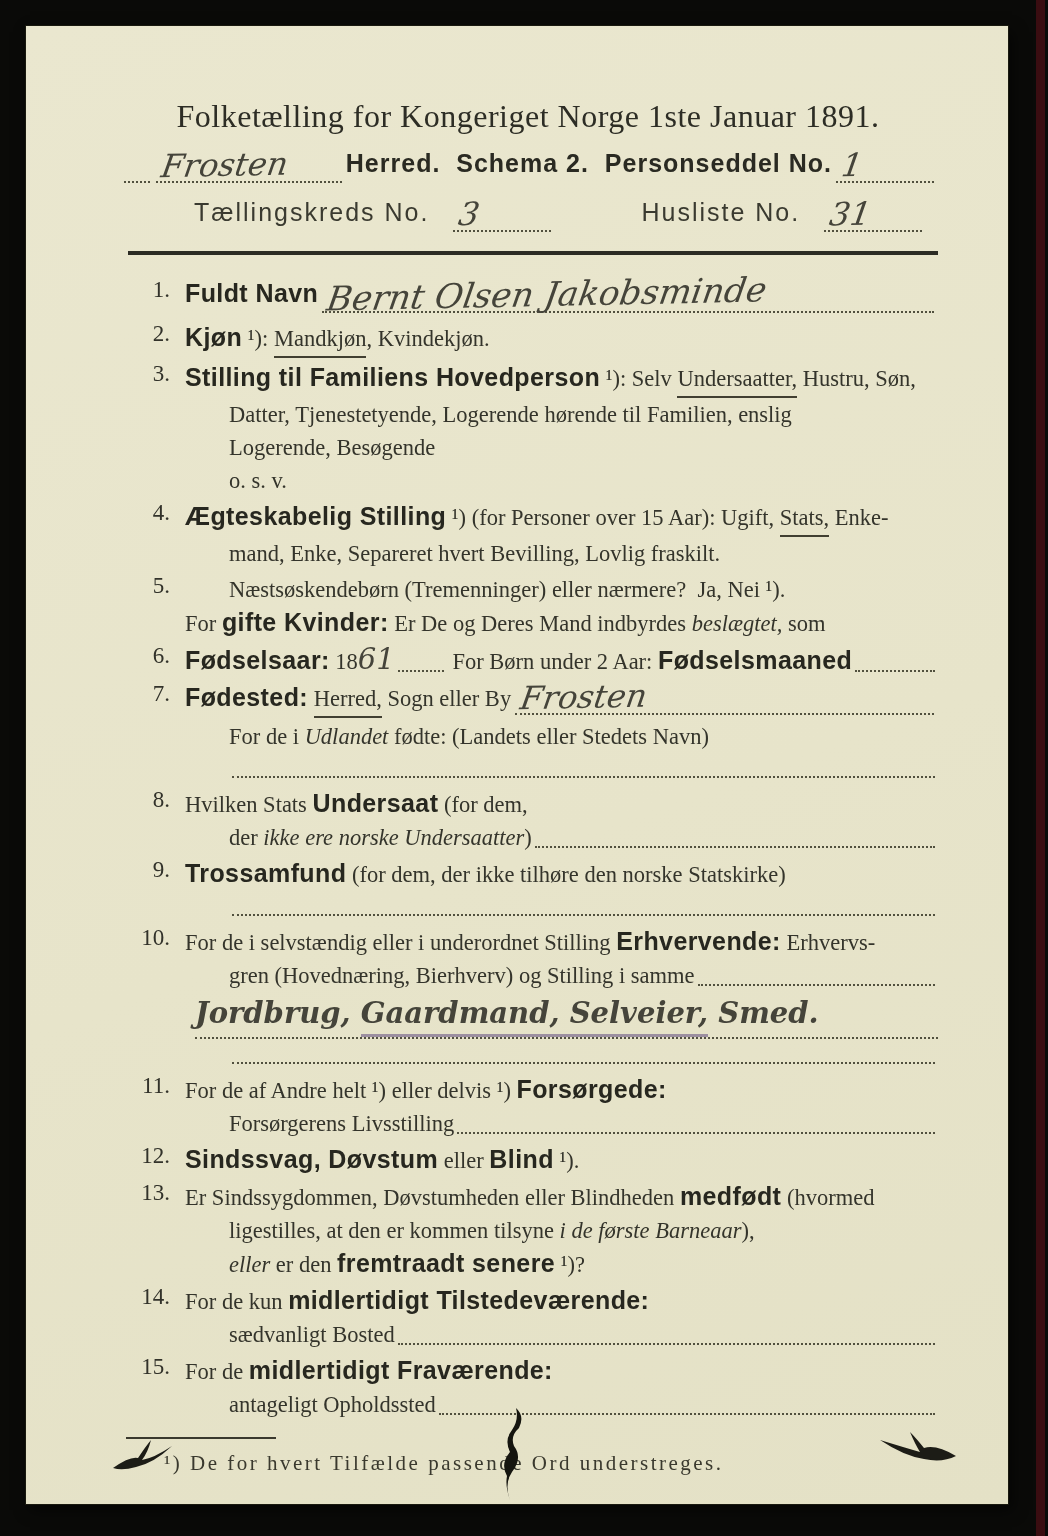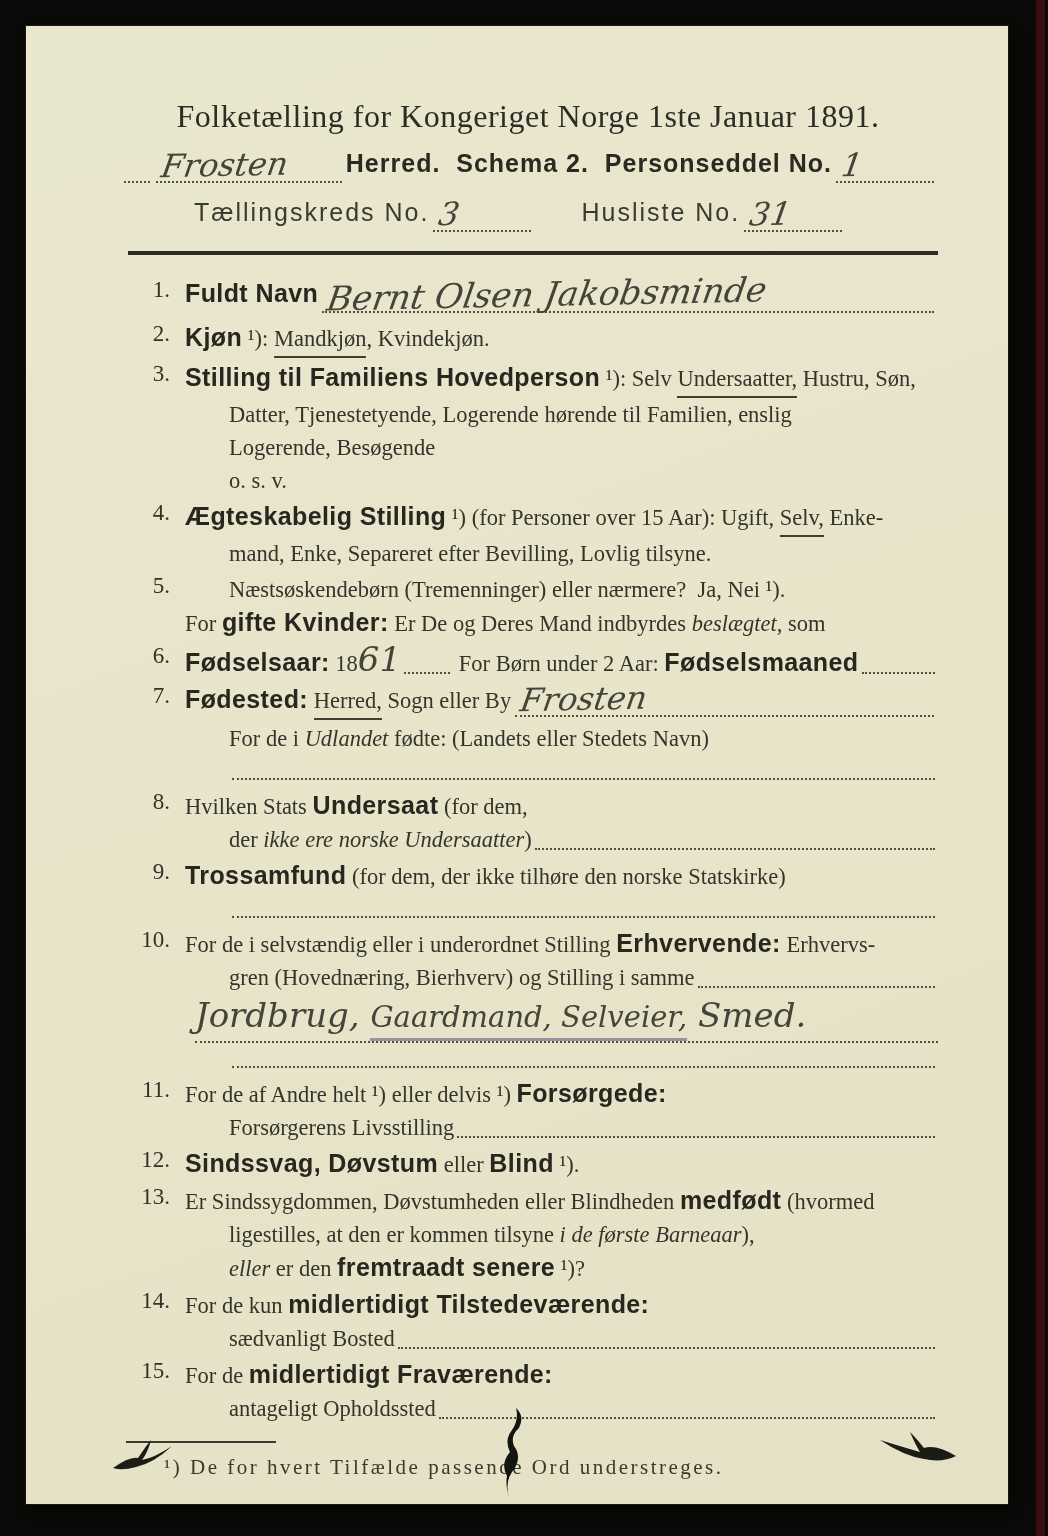--- a/index.html
+++ b/index.html
@@ -18,21 +18,21 @@
     color:#32322a;
     margin-top:12px;
   }
   
   .title{
     text-align:center;font-size:32px;letter-spacing:.5px;color:#2d2d25;
     white-space:nowrap;margin:8px 0 10px -6px;
   }
   .hline{display:flex;align-items:baseline;min-height:34px;}
   .hline2{margin:14px 0 0 0;}
-  .hline3{margin:10px 0 0 70px;}
+  .hline3{margin:10px 0 0 70px;gap:20px;}
   .blabel{
     font-family:"Liberation Sans", sans-serif;font-weight:700;
     font-size:25px;letter-spacing:1px;color:#2a2a22;white-space:pre;
   }
   .slabel{font-family:"Liberation Sans", sans-serif;font-weight:400;font-size:25px;letter-spacing:2px;color:#3a3a30;white-space:pre;}
   .hand, .hand-inner{
     font-family:"DejaVu Serif", serif;font-style:italic;color:#45443a;
   }
   .hand-inner{display:inline-block;transform:skewX(-10deg) rotate(-1.2deg);}
   .seg-hd{
@@ -47,29 +47,29 @@
   .gap40{flex:0 0 46px;}
   .thick-rule{border:none;border-top:4px solid #2c2c24;margin:14px 0 0 4px;}
   
   .items{margin-top:22px;}
   .item{display:flex;margin-bottom:3px;}
   .num{flex:0 0 46px;text-align:right;padding-right:15px;font-size:23px;color:#32322a;}
   .content{flex:1;min-width:0;}
   .line{display:flex;align-items:baseline;min-height:33px;line-height:33px;font-size:22.5px;}
   .indent{margin-left:44px;}
   .line-dots{margin-top:5px;min-height:26px;}
-  .line-hand{border-bottom:2px dotted #51503e;margin:2px 0 2px 10px;line-height:38px;min-height:40px;}
+  .line-hand{border-bottom:2px dotted #51503e;margin:2px 0 2px 10px;line-height:38px;min-height:40px;font-weight:bold;}
   .seg-p{white-space:pre-wrap;color:#34342b;}
   .seg-i{font-style:italic;white-space:pre-wrap;color:#34342b;}
   .seg-b{
     font-family:"Liberation Sans", sans-serif;font-weight:700;font-size:25px;
     letter-spacing:.4px;color:#27271f;white-space:pre-wrap;
   }
   .seg-u{white-space:pre-wrap;border-bottom:2.5px solid #413f31;padding-bottom:1px;color:#34342b;}
-  .seg-h{font-family:"DejaVu Serif", serif;font-style:italic;font-size:34px;color:#45443a;white-space:pre;}
+  .seg-h{font-family:"DejaVu Serif", serif;font-style:italic;font-size:29px;color:#45443a;white-space:pre;}
   .seg-hu{
     font-family:"DejaVu Serif", serif;font-style:italic;font-size:29px;color:#45443a;white-space:pre;
     border-bottom:3px solid #9c8fa0;padding-bottom:2px;
   }
   .seg-d{flex:1 1 30px;align-self:flex-end;border-bottom:2px dotted #51503e;margin:0 3px 6px 3px;}
   .seg-ds{flex:0 0 46px;align-self:flex-end;border-bottom:2px dotted #51503e;margin:0 3px 6px 3px;}
   .seg-hd .hand-inner{font-size:32px;}
   .name-hd .hand-inner{font-size:34px;}
   
   .foot-rule{border:none;border-top:2px solid #3a392e;width:150px;margin:16px 0 12px 2px;}
@@ -145,25 +145,25 @@
             <span class="seg-p">o. s. v.</span>
           </div>
         </div>
       </div>
       <div class="item">
         <span class="num">4.</span>
         <div class="content">
           <div class="line">
             <span class="seg-b">Ægteskabelig Stilling</span>
             <span class="seg-p"> ¹) (for Personer over 15 Aar): Ugift, </span>
-            <span class="seg-u">Selv,</span>
+            <span class="seg-u">Stats,</span>
             <span class="seg-p"> Enke-</span>
           </div>
           <div class="line indent">
-            <span class="seg-p">mand, Enke, Separeret efter Bevilling, Lovlig tilsyne.</span>
+            <span class="seg-p">mand, Enke, Separeret hvert Bevilling, Lovlig fraskilt.</span>
           </div>
         </div>
       </div>
       <div class="item">
         <span class="num">5.</span>
         <div class="content">
           <div class="line indent">
             <span class="seg-p">Næstsøskendebørn (Tremenninger) eller nærmere?  Ja, Nei ¹).</span>
           </div>
           <div class="line">

